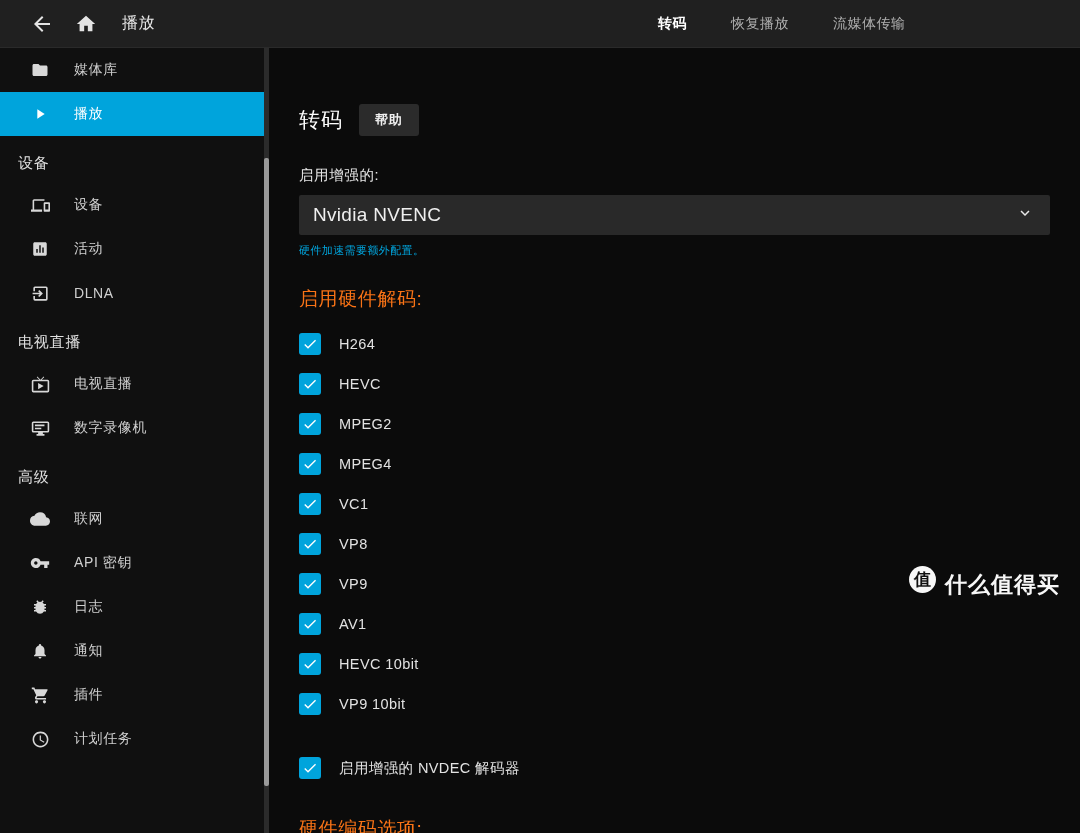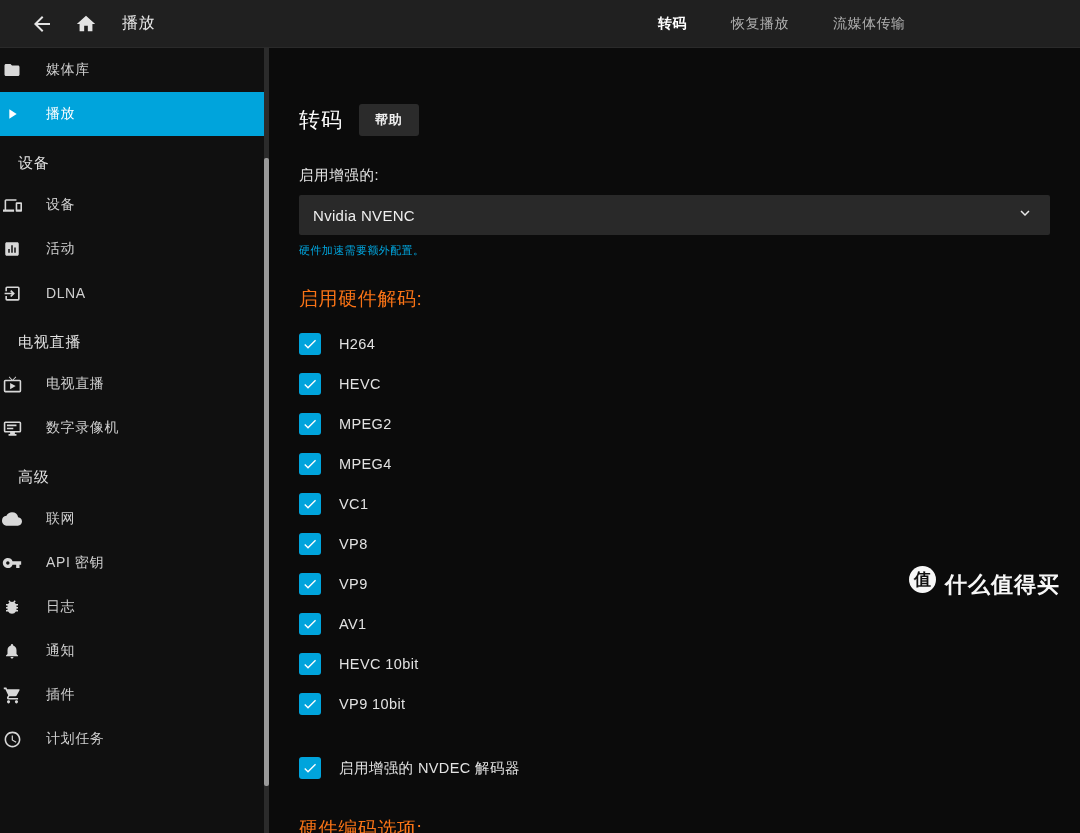--- a/index.html
+++ b/index.html
@@ -38,21 +38,21 @@
   }
   .hdr-tab.active { color: #ffffff; font-weight: bold; }
 
   
   .sidebar {
     position: absolute; top: 48px; left: 0; width: 267px; height: 785px;
     background: #101010;
     overflow: hidden;
   }
   .side-item {
-    display: flex; align-items: center; height: 44px; cursor: pointer;
+    display: flex; align-items: center; height: 44px; padding-left: 28px; cursor: pointer;
     color: #cfcfcf; font-size: 14px;
   }
   .side-item .s-ico {
     width: 24px; height: 24px; display: flex; align-items: center; justify-content: center;
     margin-right: 22px; flex: 0 0 24px;
   }
   .side-item .s-lbl { letter-spacing: .6px; }
   .side-item.active { background: #00a4dc; color: #ffffff; }
   .side-item.active .s-ico svg { fill: #ffffff; }
   .side-head {
@@ -82,21 +82,21 @@
     background: #2b2b2b; color: #f0f0f0; font-size: 13px;
     padding: 7px 16px; border: none; border-radius: 3px; cursor: pointer;
     letter-spacing: .8px; font-family: inherit; font-weight: bold;
   }
   .field-label { color: #e6e6e6; font-size: 14.5px; margin-bottom: 10px; letter-spacing: .6px; }
   .select-wrap {
     position: relative; width: 751px; height: 40px;
     background: #292929; border-radius: 2px; display: flex; align-items: center;
     cursor: pointer;
   }
-  .select-wrap .sv { color: #efefef; font-size: 15px; padding-left: 14px; letter-spacing: .3px; }
+  .select-wrap .sv { color: #efefef; font-size: 19px; padding-left: 14px; letter-spacing: .3px; }
   .select-wrap .chev {
     position: absolute; right: 16px; top: 50%; transform: translateY(-50%);
   }
   .hint-link {
     display: inline-block; color: #00a4dc; font-size: 11px; margin-top: 8px;
     cursor: pointer; letter-spacing: .4px;
   }
   .sect-label { color: #f97316; font-size: 19px; margin-top: 28px; margin-bottom: 12px; letter-spacing: .6px; }
 
   .cb-row { display: flex; align-items: center; height: 40px; cursor: pointer; }

